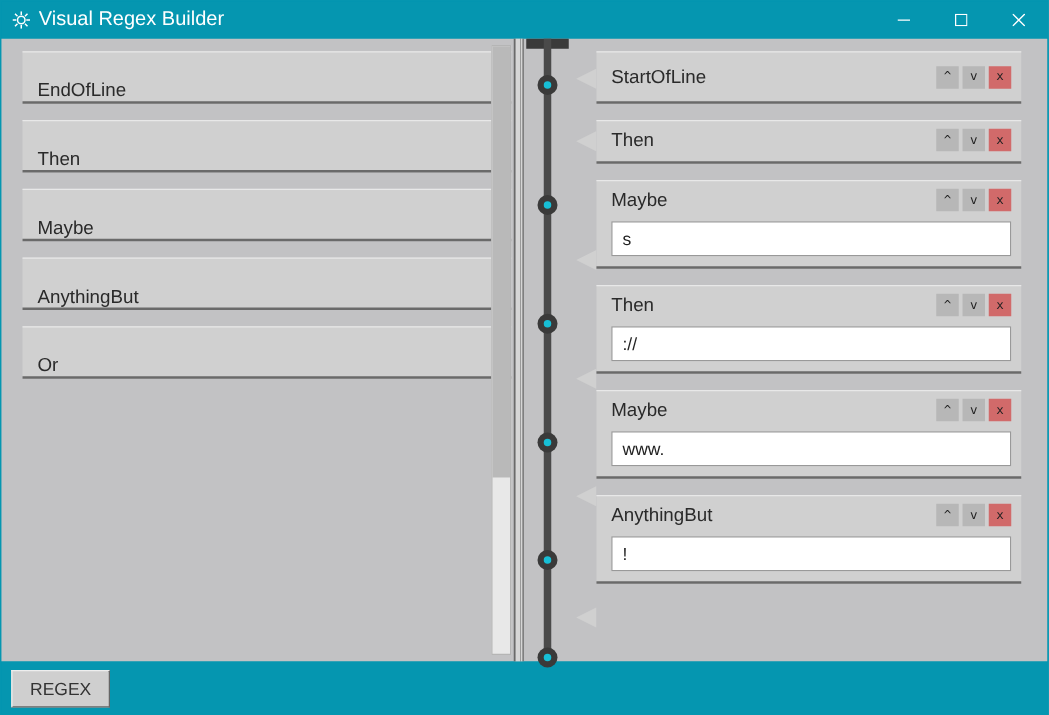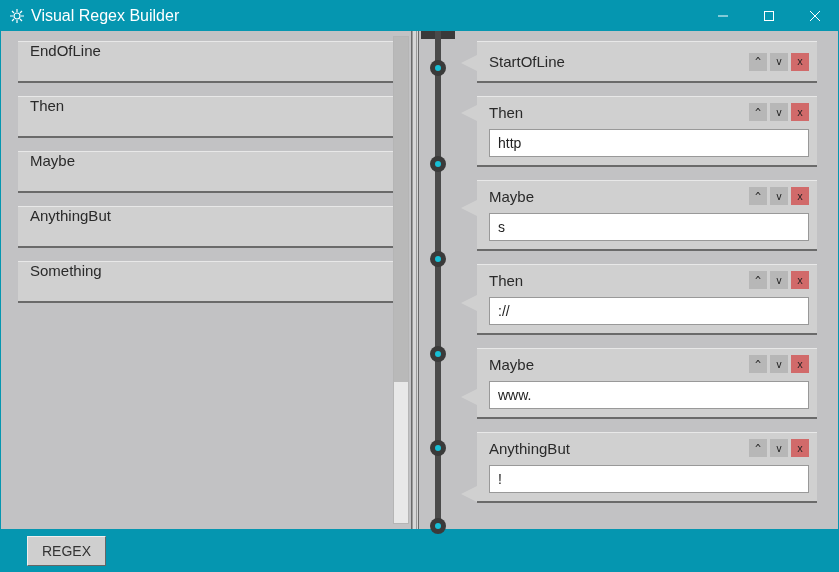--- a/index.html
+++ b/index.html
@@ -48,21 +48,21 @@
     overflow: hidden;
   }
   .palette-item {
     background: #d0d0d0;
     height: 42px;
     width: 433px;
     margin-bottom: 13px;
     border-top: 1px solid #e8e8e8;
     border-bottom: 2px solid #6a6a6a;
     display: flex;
-    align-items: flex-start;
+    align-items: flex-end;
     padding-left: 12px;
     font-size: 15px;
     color: #2a2a2a;
     user-select: none;
   }
   .left-scrollbar {
     position: absolute;
     left: 392px;
     top: 5px;
     width: 16px;
@@ -175,21 +175,21 @@
     font-size:14px;
     color:#222;
   }
 
   
   .bottom {
     height: 43px;
     background:#0596b0;
     display:flex;
     align-items:center;
-    padding-left:26px;
+    padding-left:8px;
   }
   .regex-btn {
     background:#cfcfcf;
     border-top:1px solid #eee;
     border-left:1px solid #eee;
     border-bottom:1px solid #666;
     border-right:1px solid #666;
     padding: 6px 14px;
     font-size:14px;
     color:#333;
@@ -236,21 +236,21 @@
     <div class="palette-item">
         <span>Then</span>
       </div>
     <div class="palette-item">
         <span>Maybe</span>
       </div>
     <div class="palette-item">
         <span>AnythingBut</span>
       </div>
     <div class="palette-item">
-        <span>Something</span>
+        <span>Or</span>
       </div>
 
   </div>
   <div class="left-scrollbar">
     <div class="left-scrollbar-thumb"></div>
   </div>
 
   <div class="separator"></div>
   <div class="timeline-cap"></div>
   <div class="timeline"></div>
@@ -285,21 +285,20 @@
       </div>
       <div class="step">
         <div class="step-head">
           <span class="step-title">Then</span>
           <div class="step-ctrls">
             <div class="ctrl-btn">^</div>
             <div class="ctrl-btn">v</div>
             <div class="ctrl-btn del">x</div>
           </div>
         </div>
-        <div class="step-input">http</div>
       </div>
       <div class="step">
         <div class="step-head">
           <span class="step-title">Maybe</span>
           <div class="step-ctrls">
             <div class="ctrl-btn">^</div>
             <div class="ctrl-btn">v</div>
             <div class="ctrl-btn del">x</div>
           </div>
         </div>

